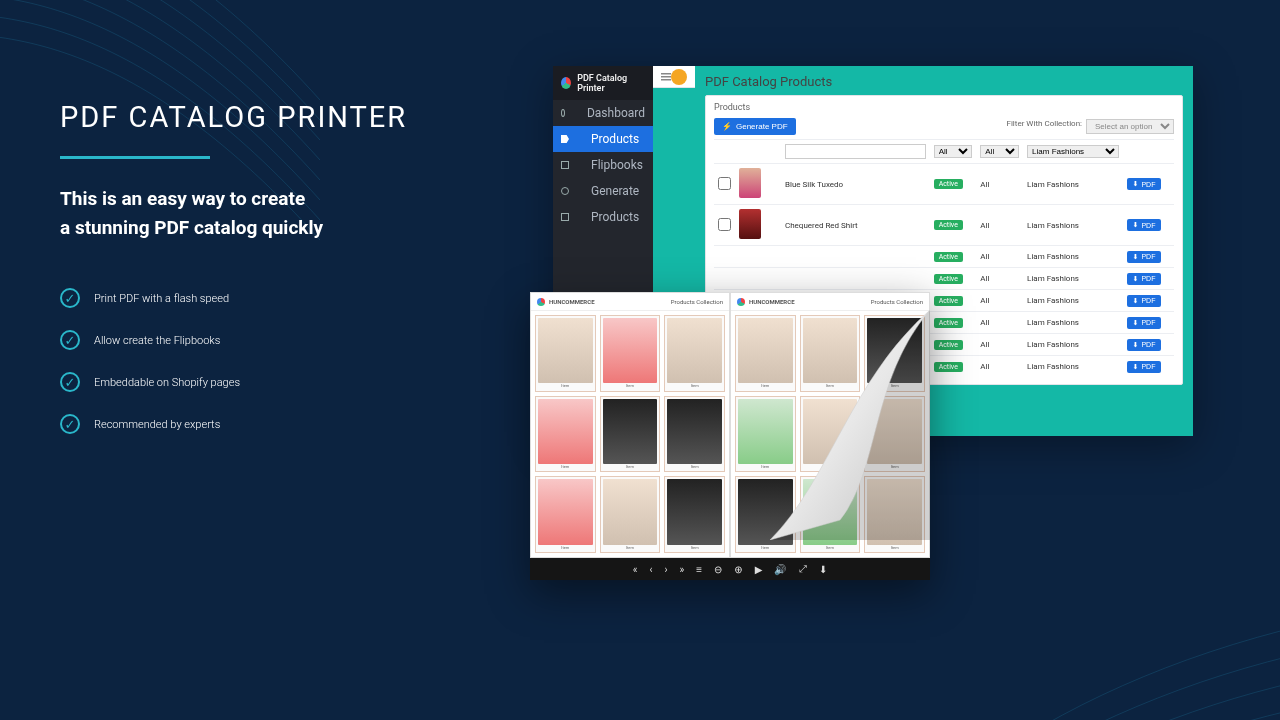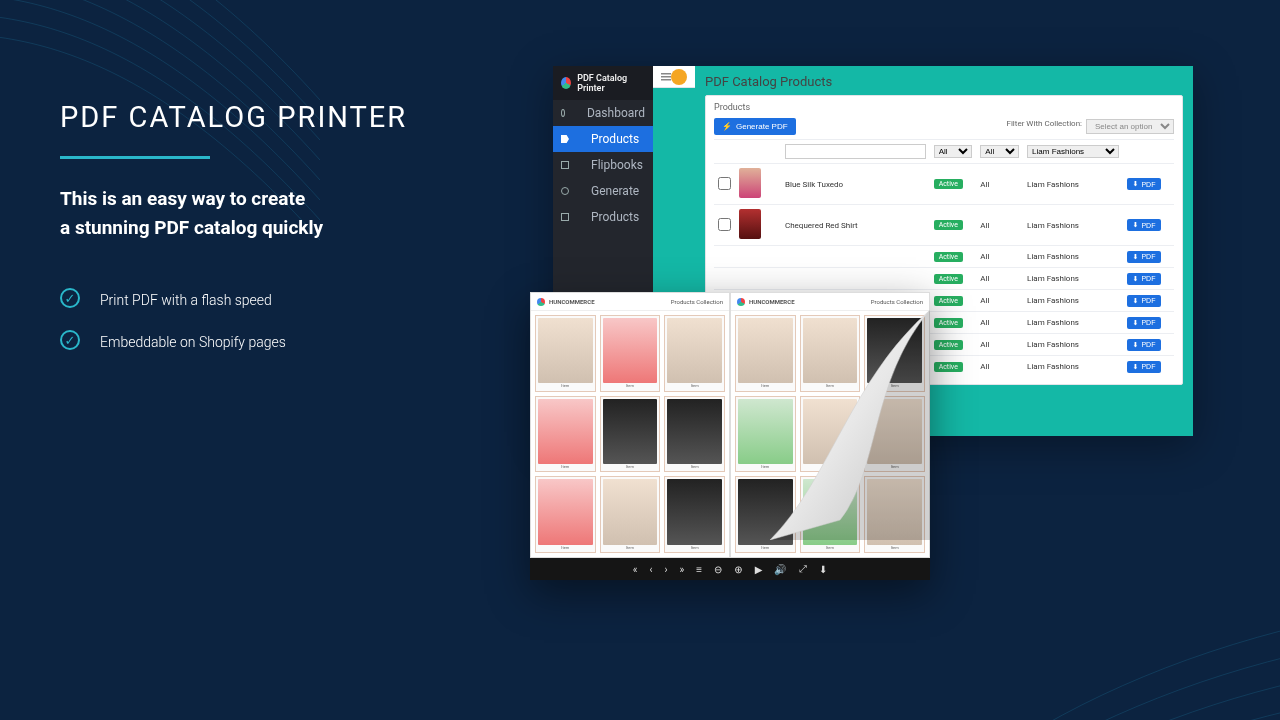--- a/index.html
+++ b/index.html
@@ -30,23 +30,23 @@
   }
   .subtitle {
     font-size: 19px;
     font-weight: 700;
     line-height: 1.5;
     margin-bottom: 46px;
   }
   ul.features { list-style: none; }
   ul.features li {
     display: flex;
-    align-items: flex-end;
-    gap: 20px;
-    font-size: 14px;
+    align-items: center;
+    gap: 14px;
+    font-size: 11px;
     font-weight: 300;
     margin-bottom: 22px;
   }
   .check {
     width: 20px; height: 20px;
     border: 2px solid #2ab7ca;
     border-radius: 50%;
     display: inline-flex;
     align-items: center;
     justify-content: center;
@@ -272,21 +272,29 @@
     <span>This is an easy way to create</span><br>
     <span>a stunning PDF catalog quickly</span>
   </p>
   <ul class="features">
     <li>
         <span class="check"></span>
         <span>Print PDF with a flash speed</span>
       </li>
     <li>
         <span class="check"></span>
+        <span>Allow create the Flipbooks</span>
+      </li>
+    <li>
+        <span class="check"></span>
         <span>Embeddable on Shopify pages</span>
+      </li>
+    <li>
+        <span class="check"></span>
+        <span>Recommended by experts</span>
       </li>
   </ul>
 </div>
 
 <div class="dash">
   <div class="dash-sidebar">
     <div class="brand">
       <span class="brand-logo"></span>
       <span>PDF Catalog Printer</span>
     </div>

